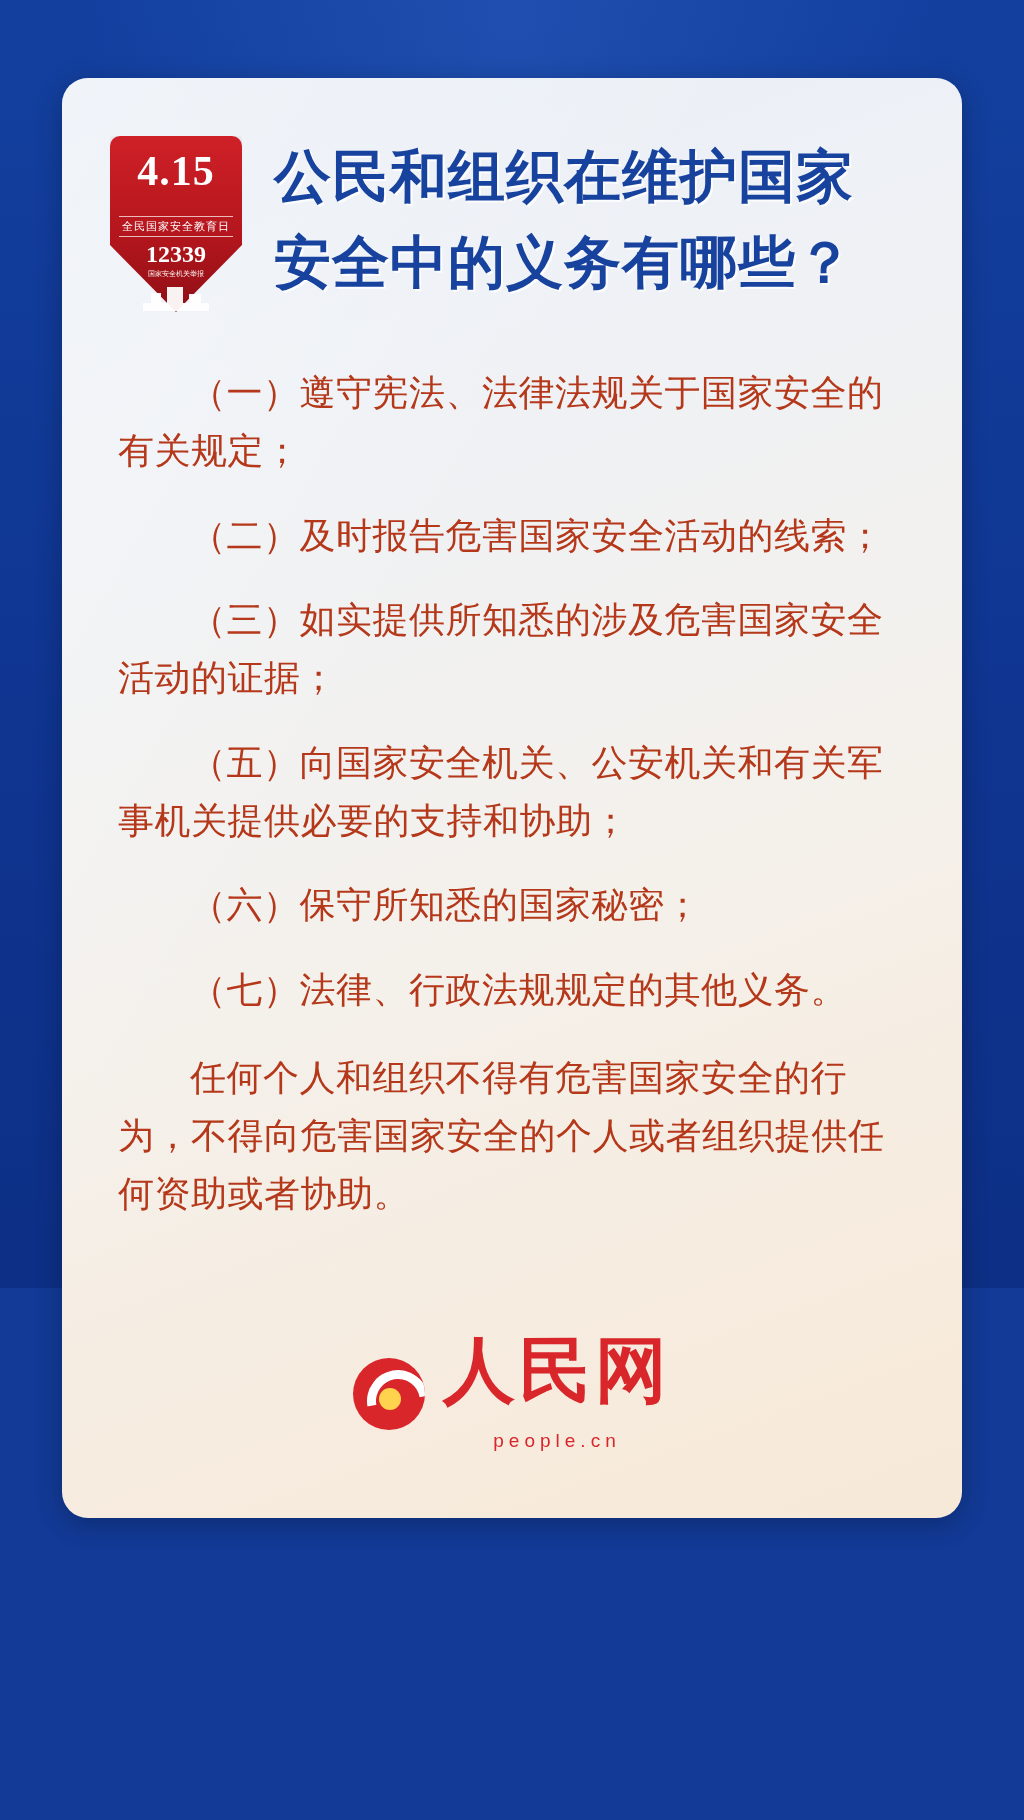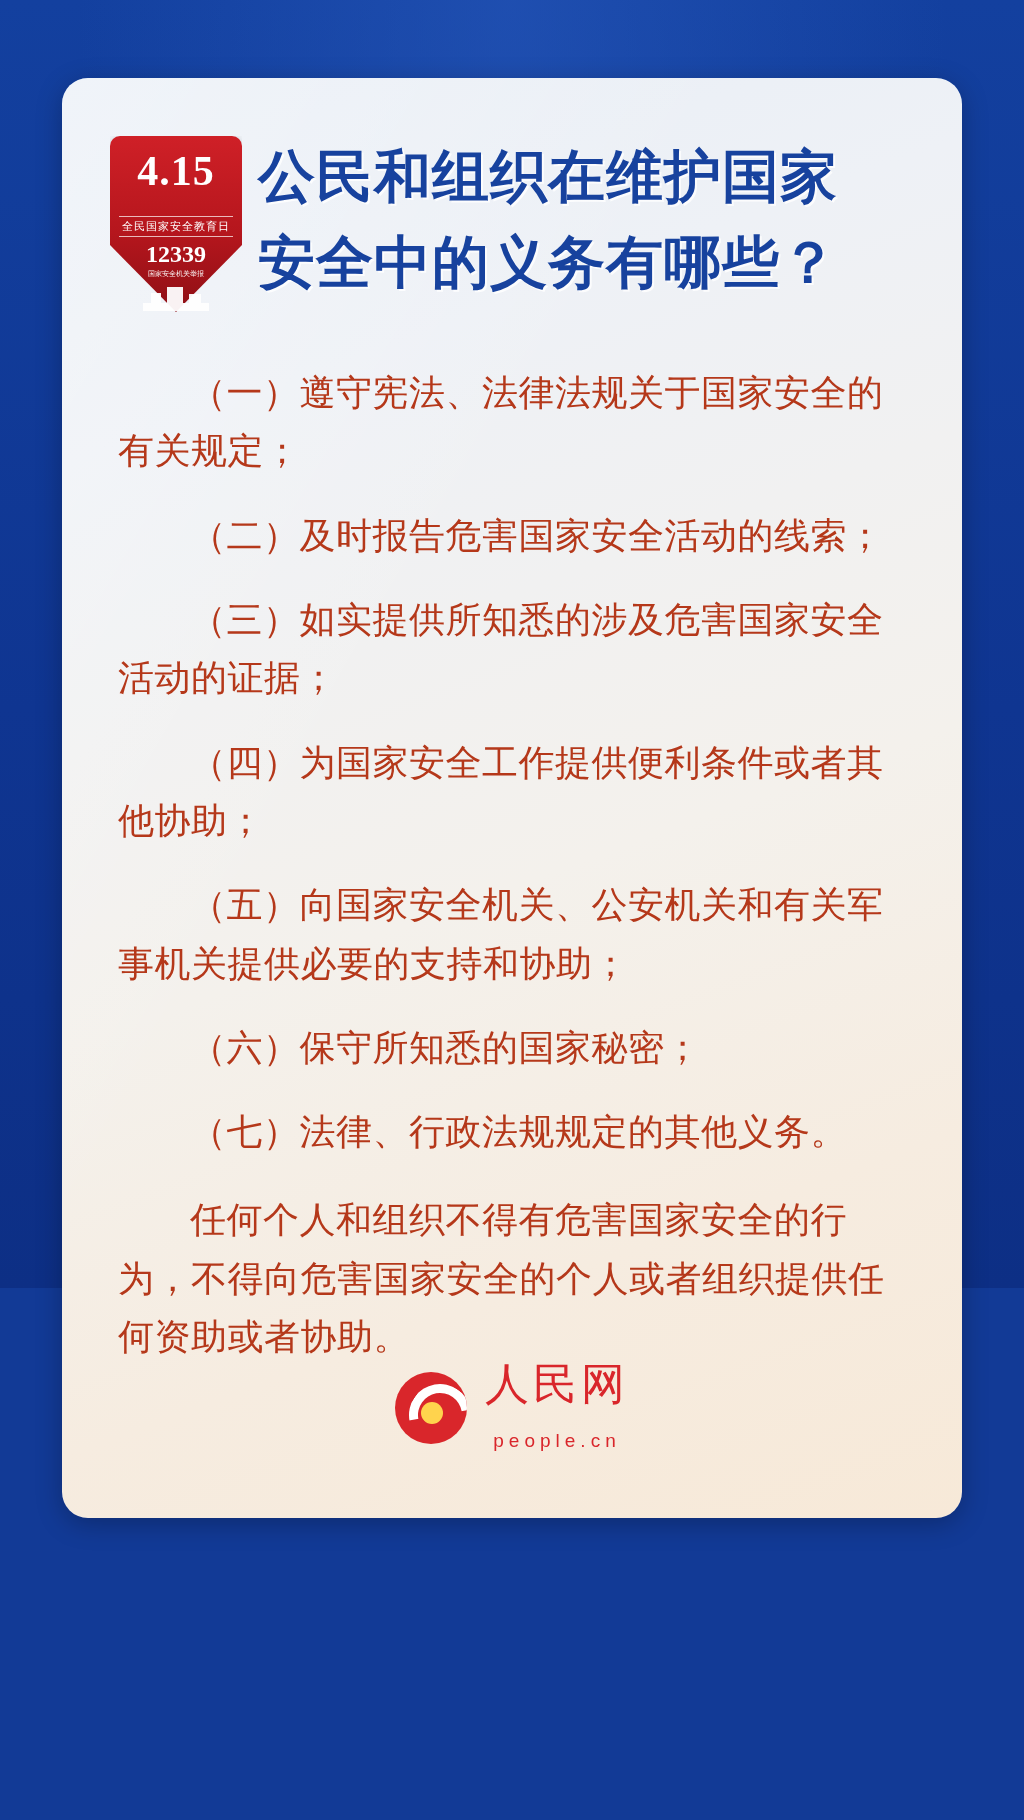--- a/index.html
+++ b/index.html
@@ -116,21 +116,21 @@
     height: 26px;
     margin-top: 6px;
     background:
       linear-gradient(#fff,#fff) 0 18px/66px 8px no-repeat,
       linear-gradient(#fff,#fff) 8px 8px/10px 12px no-repeat,
       linear-gradient(#fff,#fff) 24px 2px/16px 18px no-repeat,
       linear-gradient(#fff,#fff) 46px 9px/12px 11px no-repeat;
     opacity: .95;
   }
   .title-block {
-    margin-left: 16px;
+    margin-left: 32px;
     padding-top: 8px;
   }
   .title-line {
     font-family: "Liberation Serif", "DejaVu Serif", serif;
     font-weight: 700;
     font-size: 57px;
     line-height: 1.5;
     letter-spacing: 1px;
     color: #17429e;
     text-shadow: 2px 2px 0 rgba(255,255,255,0.8);
@@ -203,22 +203,22 @@
     border-radius: 50%;
     background: #ffd34d;
   }
   .logo-text {
     display: flex;
     flex-direction: column;
     justify-content: center;
   }
   .logo-cn {
     font-family: "Liberation Serif", "DejaVu Serif", serif;
-    font-size: 44px;
-    font-weight: 400;
+    font-size: 72px;
+    font-weight: 700;
     color: #d9262b;
     line-height: 1;
     letter-spacing: 4px;
   }
   .logo-en {
     font-size: 19px;
     color: #d9262b;
     letter-spacing: 5px;
     margin-top: 23px;
     text-align: center;
@@ -245,21 +245,20 @@
       <div class="title-block">
         <div class="title-line">公民和组织在维护国家</div>
         <div class="title-line">安全中的义务有哪些？</div>
       </div>
     </div>
 
     <div class="content">
       <p class="para">（一）遵守宪法、法律法规关于国家安全的有关规定；</p>
       <p class="para">（二）及时报告危害国家安全活动的线索；</p>
       <p class="para">（三）如实提供所知悉的涉及危害国家安全活动的证据；</p>
-      <p class="para">（四）为国家安全工作提供便利条件或者其他协助；</p>
       <p class="para">（五）向国家安全机关、公安机关和有关军事机关提供必要的支持和协助；</p>
       <p class="para">（六）保守所知悉的国家秘密；</p>
       <p class="para">（七）法律、行政法规规定的其他义务。</p>
       <p class="para summary last">任何个人和组织不得有危害国家安全的行为，不得向危害国家安全的个人或者组织提供任何资助或者协助。</p>
     </div>
 
     <div class="footer">
       <div class="logo-mark"></div>
       <div class="logo-text">
         <div class="logo-cn">人民网</div>

